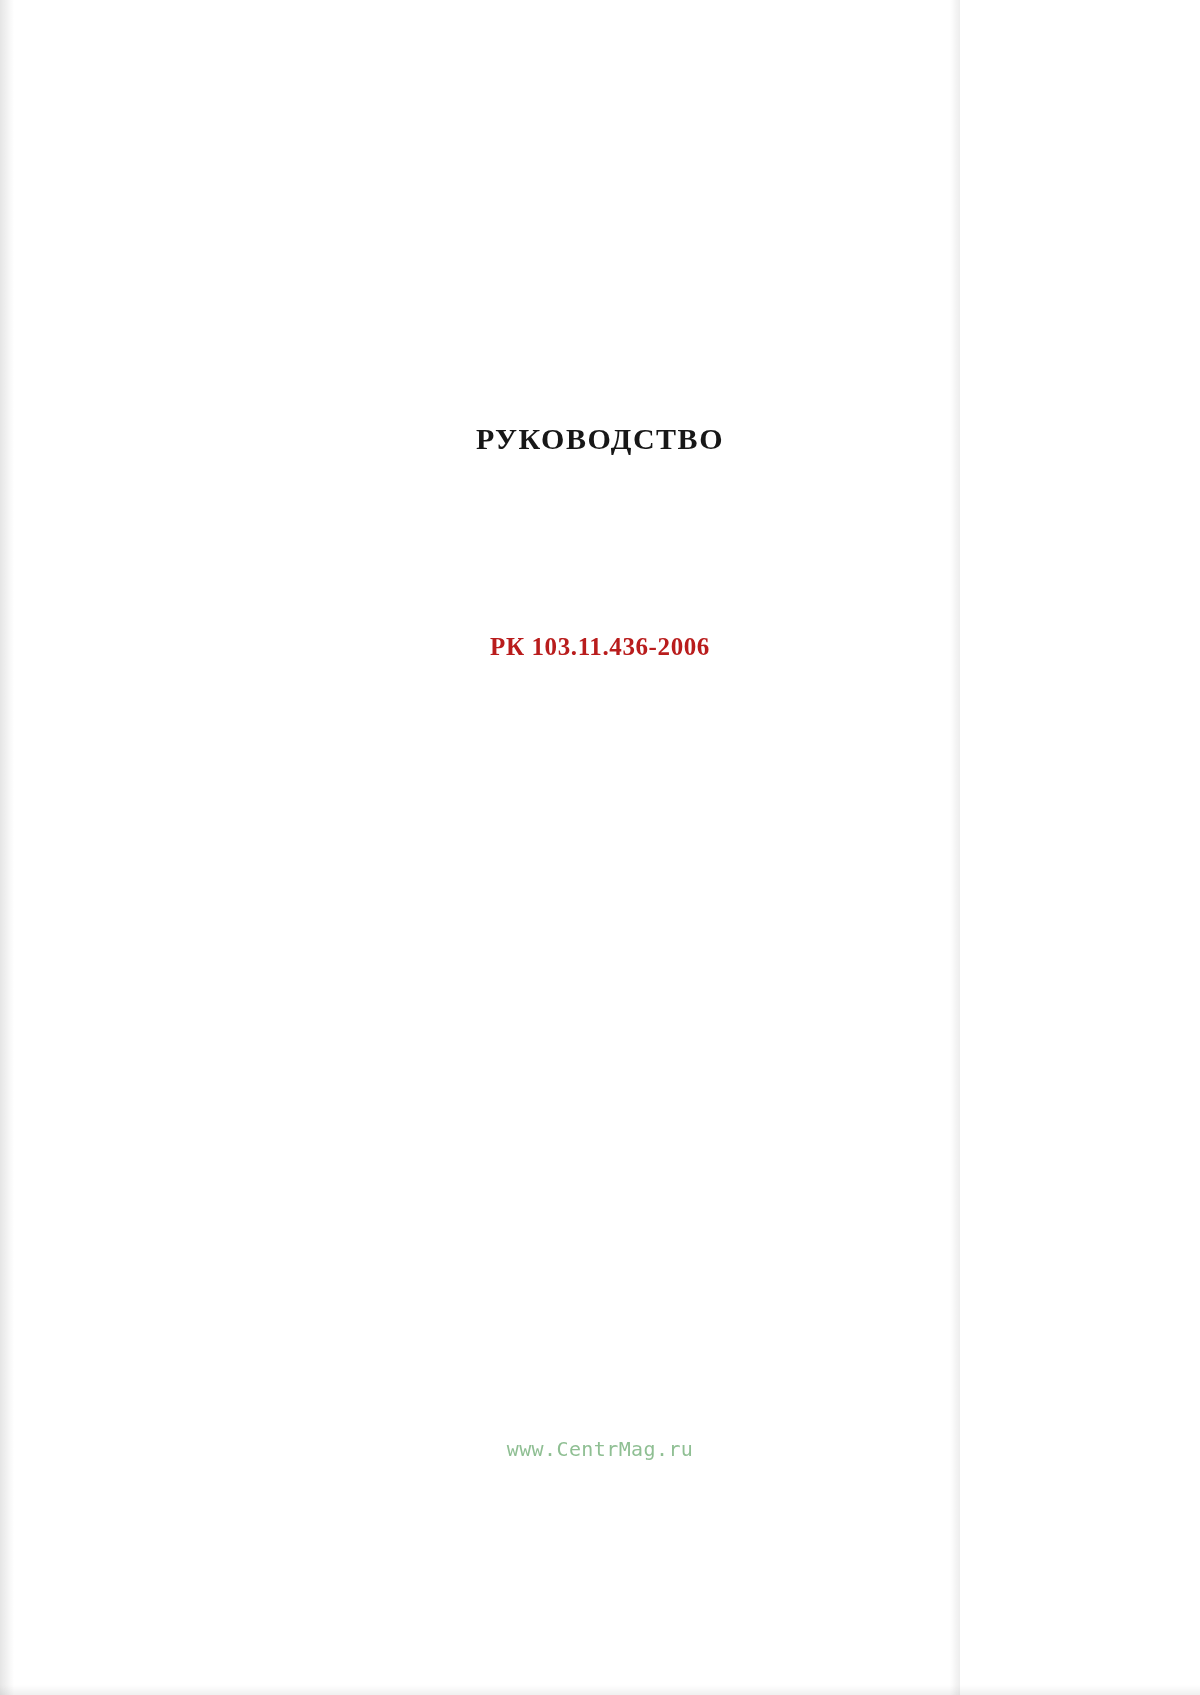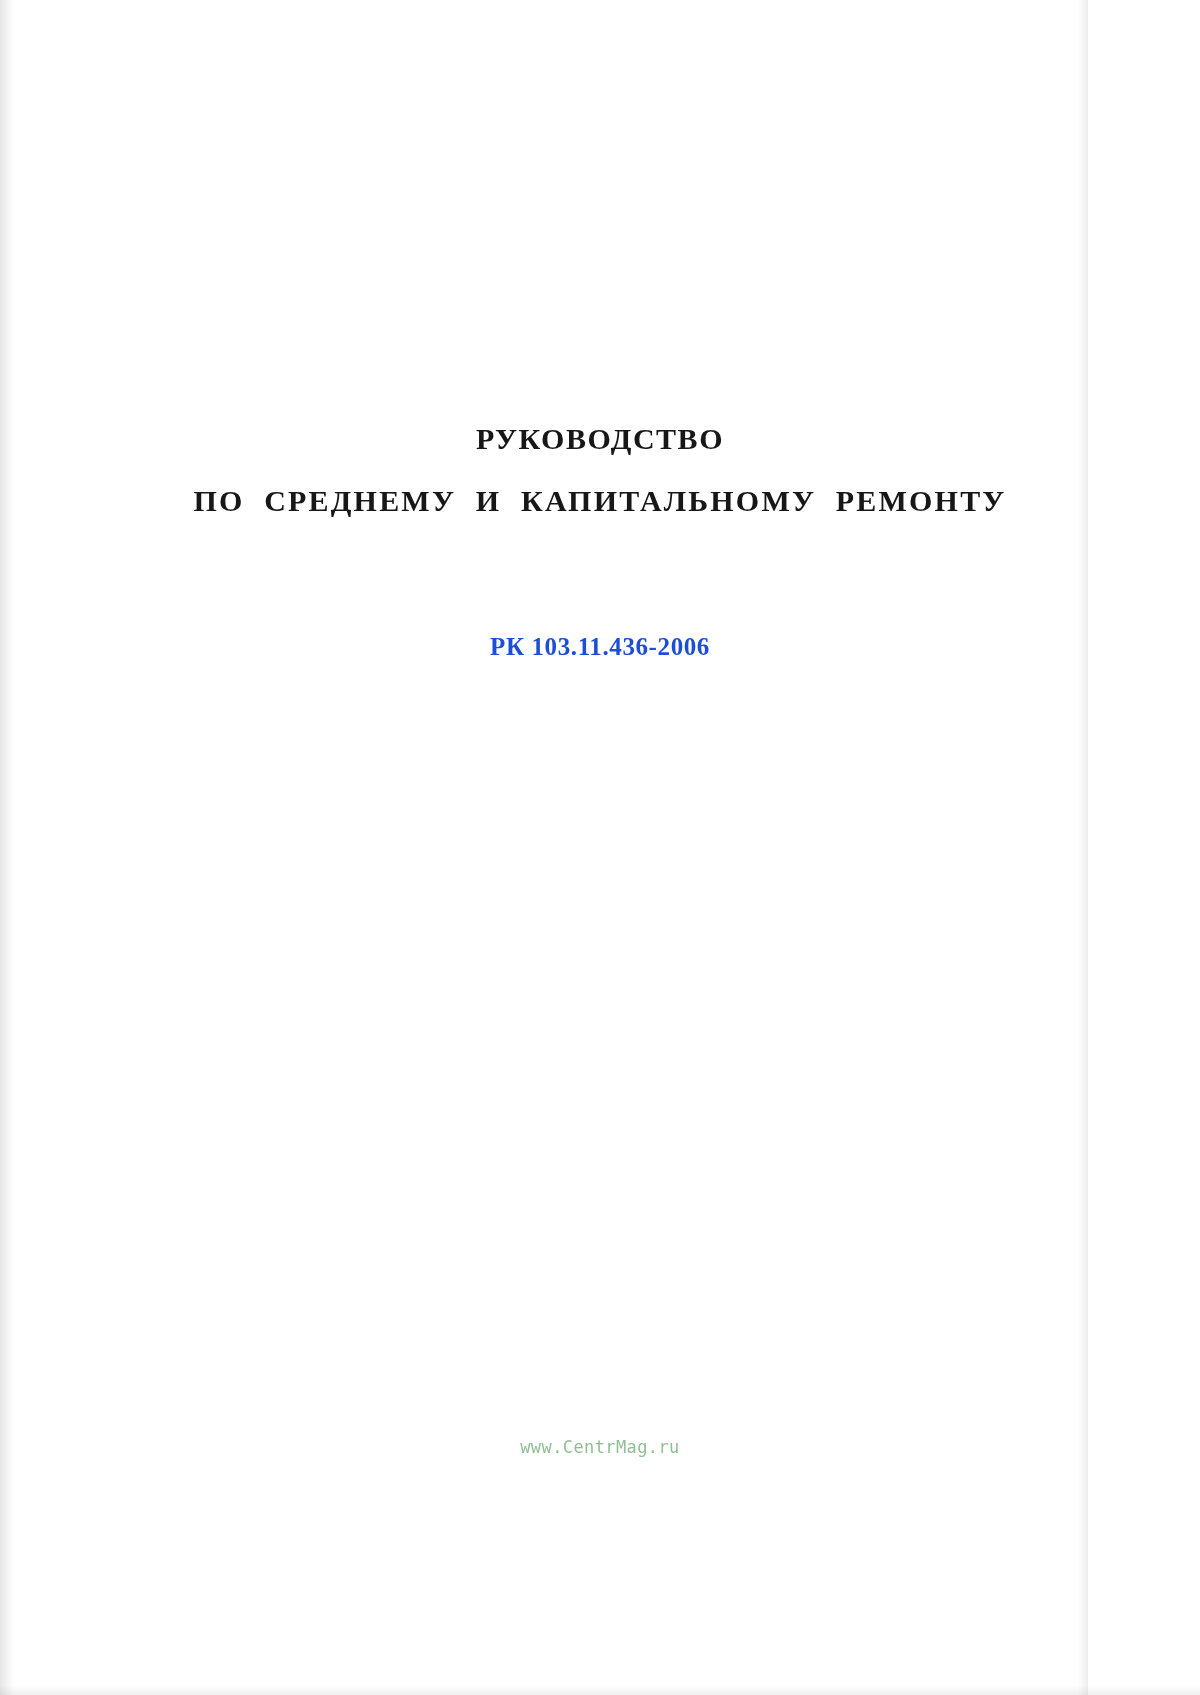--- a/index.html
+++ b/index.html
@@ -13,21 +13,21 @@
     font-family: "Liberation Serif", serif;
     color: #1a1a1a;
     position: relative;
     overflow: hidden;
   }
 
   .page {
     position: absolute;
     left: 0;
     top: 0;
-    width: 1088px;
+    width: 960px;
     height: 1695px;
     background: #ffffff;
   }
 
   
   .scan-edge-left {
     position: absolute;
     left: 0;
     top: 0;
     width: 14px;
@@ -77,46 +77,45 @@
 
   .doc-code {
     position: absolute;
     left: 110px;
     top: 633px;
     width: 980px;
     text-align: center;
     font-weight: bold;
     font-size: 25px;
     letter-spacing: 0.6px;
-    color: #1d4ed8;
+    color: #b91c1c;
   }
 
   .watermark {
     position: absolute;
     left: 110px;
     top: 1437px;
     width: 980px;
     text-align: center;
     font-family: "DejaVu Sans Mono", monospace;
-    font-size: 17px;
+    font-size: 20px;
     letter-spacing: 0.4px;
     color: #8fbf93;
   }
 </style>
 </head>
 <body>
 
 <div class="page">
 
   <div class="scan-edge-left"></div>
   <div class="scan-edge-right"></div>
   <div class="scan-edge-bottom"></div>
 
   <div class="title-block">
     <div class="title-line title-line-1">РУКОВОДСТВО</div>
-    <div class="title-line title-line-2">ПО СРЕДНЕМУ И КАПИТАЛЬНОМУ РЕМОНТУ</div>
   </div>
 
   <div class="doc-code">РК 103.11.436-2006</div>
 
   <div class="watermark">www.CentrMag.ru</div>
 
 </div>
 
 </body></html>

